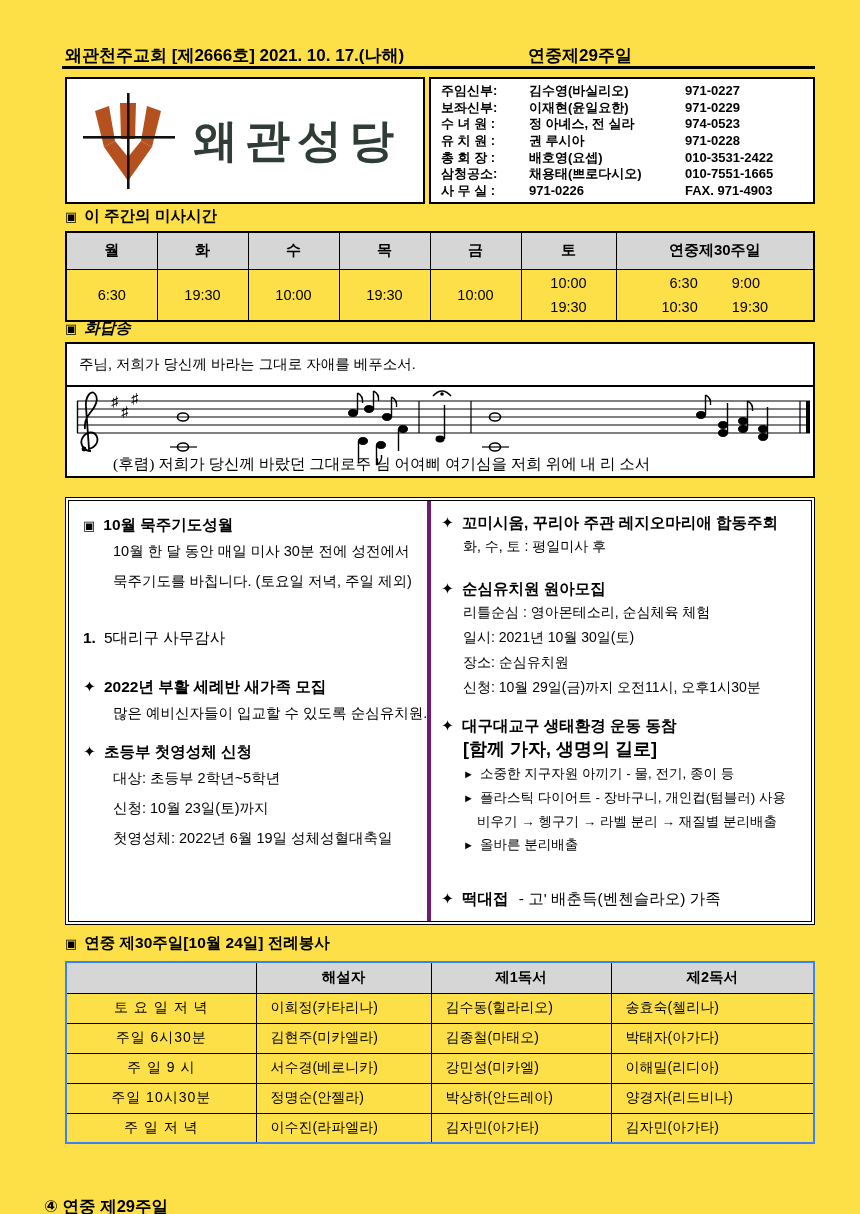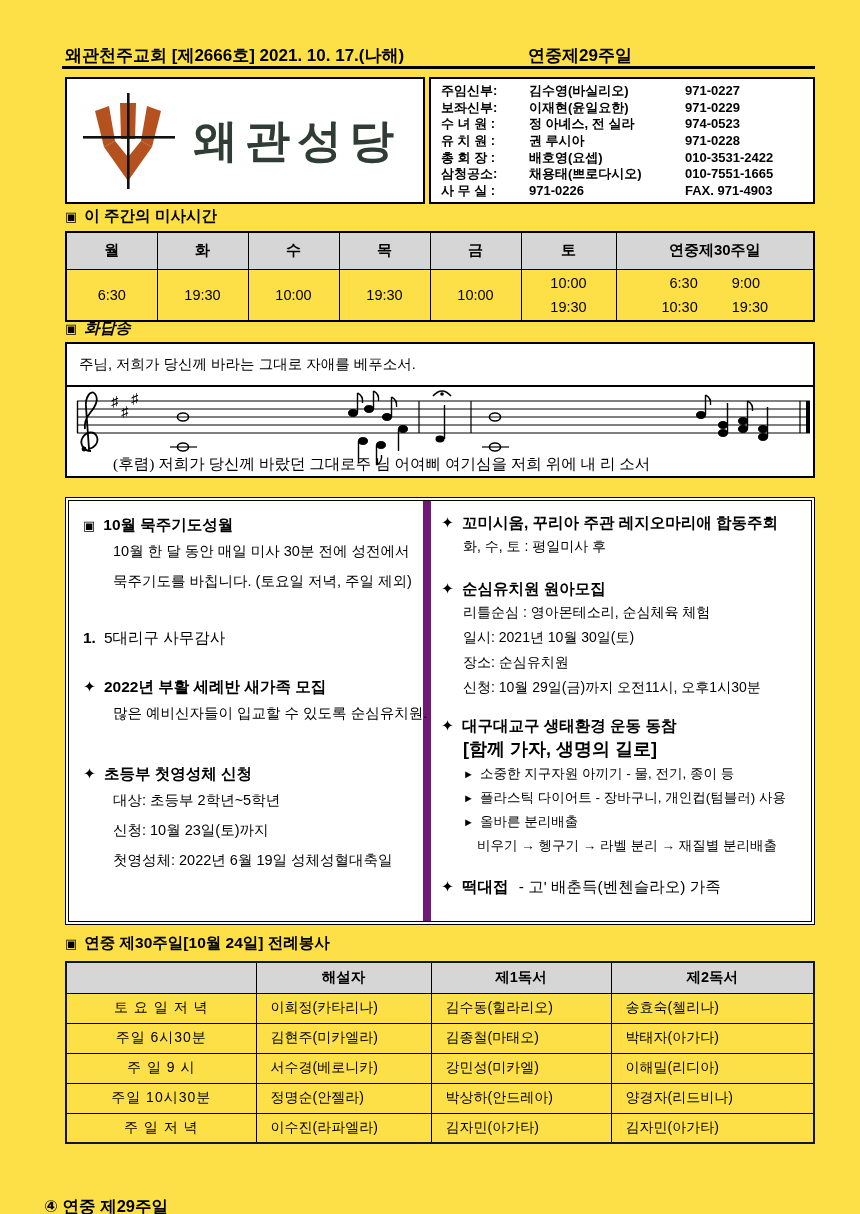--- a/index.html
+++ b/index.html
@@ -46,37 +46,37 @@
   
   .psalm-box { position:absolute; left:65px; top:342px; width:750px; height:136px; border:2px solid #000; background:#fff; }
   .psalm-response { height:43px; border-bottom:2px solid #000; display:flex; align-items:center; padding-left:12px; font-size:14.5px; }
   .psalm-music { position:relative; height:93px; }
   .psalm-music svg { position:absolute; left:4px; top:2px; }
   .psalm-refrain { position:absolute; left:10px; bottom:5px; font-size:15.5px; white-space:nowrap;
                    font-family:Liberation Serif, serif;margin-left:36px; }
 
   
   .ann-box { position:absolute; left:65px; top:497px; width:750px; height:428px; border:4px double #000; display:flex; background:#fff; }
-  .ann-col-left  { width:362px; border-right:8px solid #701a75; padding:14px 8px 0 14px; }
+  .ann-col-left  { width:362px; border-right:4px solid #701a75; padding:14px 8px 0 14px; }
   .ann-col-right { flex:1; padding:12px 6px 0 10px; }
   .ann-title { font-weight:bold; font-size:15.5px; white-space:nowrap; }
   .ann-title .bullet { margin-right:8px; }
   .ann-title .sq { font-size:13px; margin-right:8px; }
   .normal-weight { font-weight:normal; }
   .ann-line  { font-size:14.5px; line-height:30px; padding-left:30px; white-space:nowrap; }
   .ann-line-r{ font-size:14px;  line-height:25px; padding-left:22px; white-space:nowrap; }
   .ann-sub   { font-weight:bold; font-size:18px; line-height:25px; padding-left:22px; }
   .arrow-line{ font-size:13.5px; line-height:23px; padding-left:22px; white-space:nowrap; }
   .arrow-line .arr { margin-right:6px; font-size:11px; }
   .indent2   { padding-left:36px; }
-  .mt-l1{margin-top:32px;} .mt-l2{margin-top:28px;} .mt-l3{margin-top:36px;}
-  .mt-r1{margin-top:20px;} .mt-r2{margin-top:16px;} .mt-r3{margin-top:20px;}
-
-  
-  .lit-table { position:absolute; left:65px; top:961px; width:750px; border:2px solid #0f172a; table-layout:fixed; }
+  .mt-l1{margin-top:32px;} .mt-l2{margin-top:28px;} .mt-l3{margin-top:14px;}
+  .mt-r1{margin-top:20px;} .mt-r2{margin-top:16px;} .mt-r3{margin-top:32px;}
+
+  
+  .lit-table { position:absolute; left:65px; top:961px; width:750px; border:2px solid #3b82f6; table-layout:fixed; }
   .lit-table th, .lit-table td { border:1px solid #000; }
   .lit-table th { height:31px; background:#d6d6d6; font-size:14.5px; font-weight:bold; text-align:center; }
   .lit-table td { height:30px; font-size:14px; }
   .lit-table td.c-time { text-align:center; letter-spacing:1px; }
   .lit-table td.c-name { text-align:left; padding-left:14px; }
 
   .footer { position:absolute; left:44px; top:1156px; font-weight:bold; font-size:16.5px;margin-top:40px; }
 </style>
 </head>
 <body>
@@ -312,24 +312,24 @@
       <div class="ann-title mt-r2">
         <span class="bullet">✦</span><span>대구대교구 생태환경 운동 동참</span>
       </div>
       <div class="ann-sub">[함께 가자, 생명의 길로]</div>
       <div class="arrow-line">
         <span class="arr">►</span><span>소중한 지구자원 아끼기 - 물, 전기, 종이 등</span>
       </div>
       <div class="arrow-line">
         <span class="arr">►</span><span>플라스틱 다이어트 - 장바구니, 개인컵(텀블러) 사용</span>
       </div>
+      <div class="arrow-line indent2">비우기 → 헹구기 → 라벨 분리 → 재질별 분리배출</div>
       <div class="arrow-line">
         <span class="arr">►</span><span>올바른 분리배출</span>
       </div>
-      <div class="arrow-line indent2">비우기 → 헹구기 → 라벨 분리 → 재질별 분리배출</div>
 
       <div class="ann-title mt-r3">
         <span class="bullet">✦</span><span>떡대접</span>
         <span class="normal-weight" style="margin-left:6px;">- 고' 배춘득(벤첸슬라오) 가족</span>
       </div>
     </div>
   </div>
 
   <div class="sec-title" id="sec-liturgy">
     <span class="sq">▣</span><span>연중 제30주일[10월 24일] 전례봉사</span>

